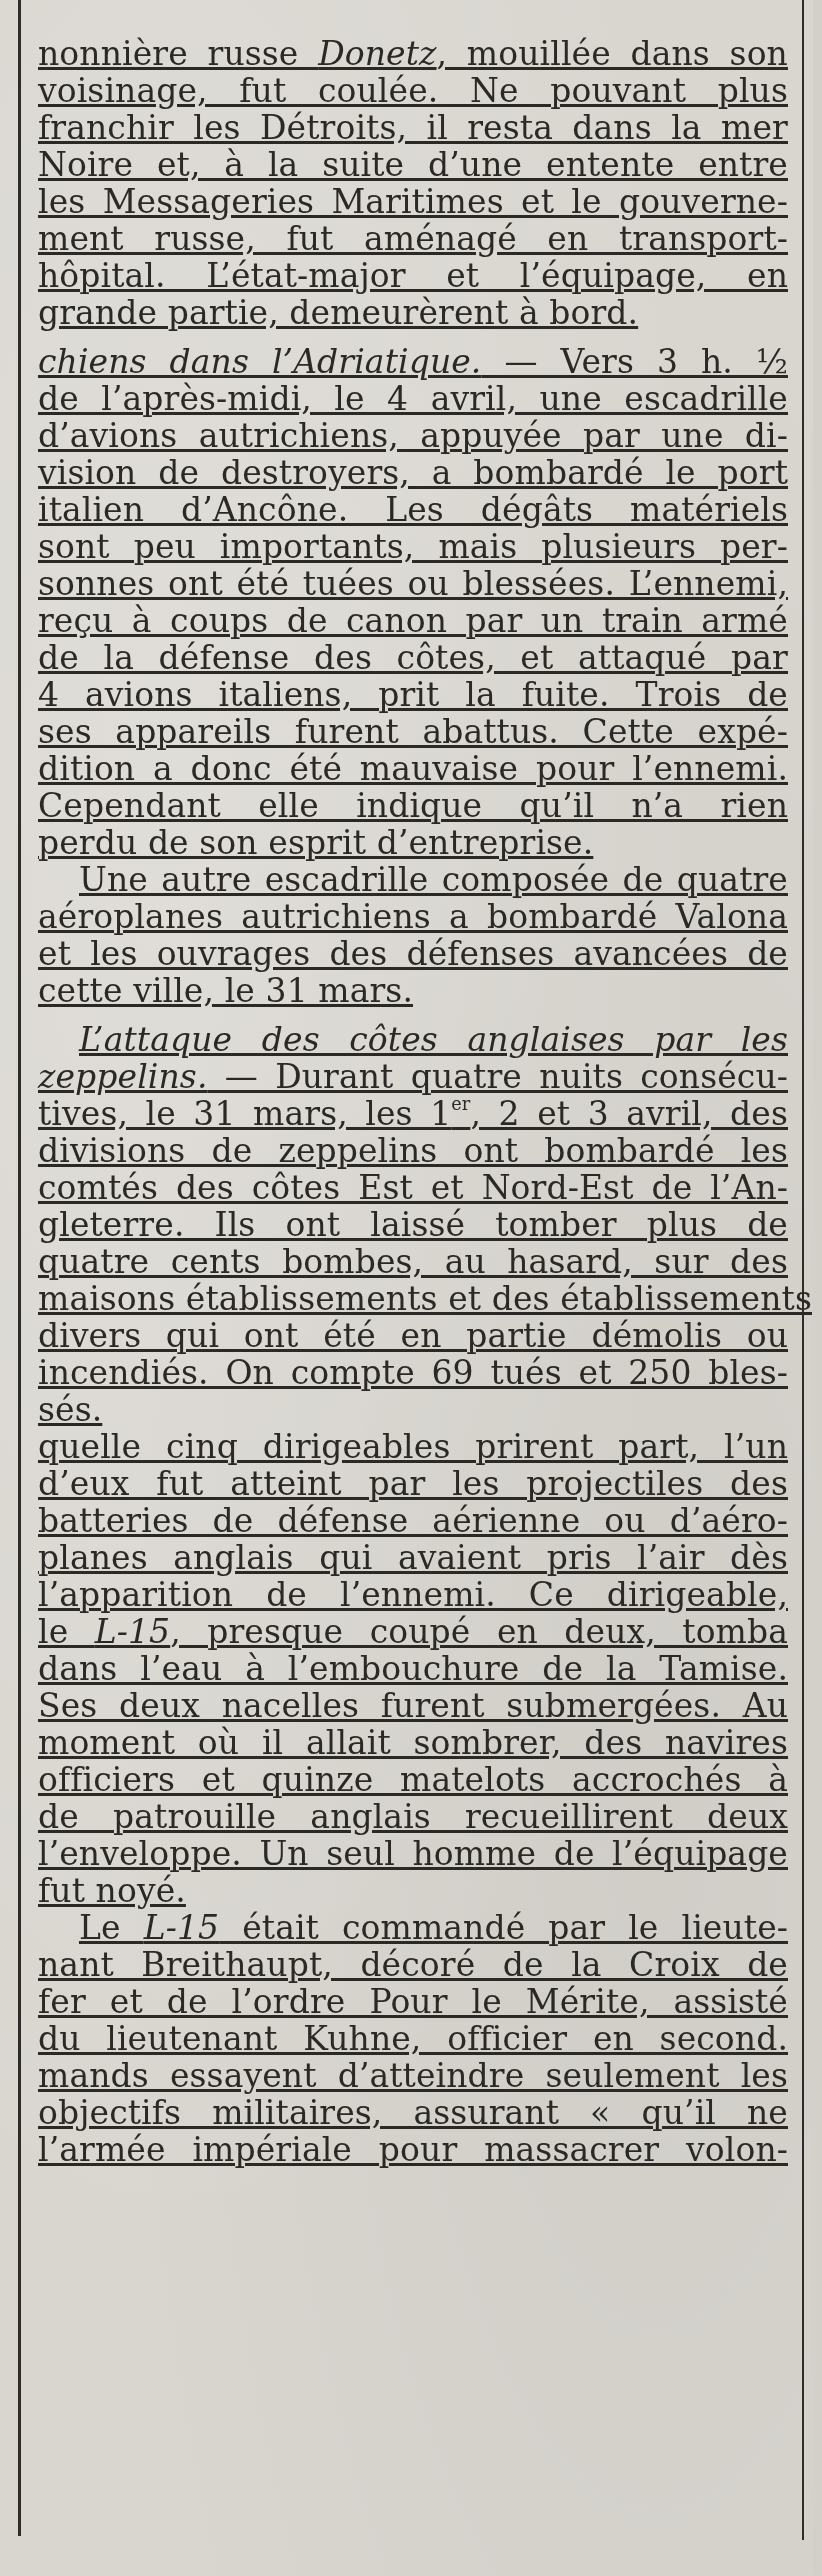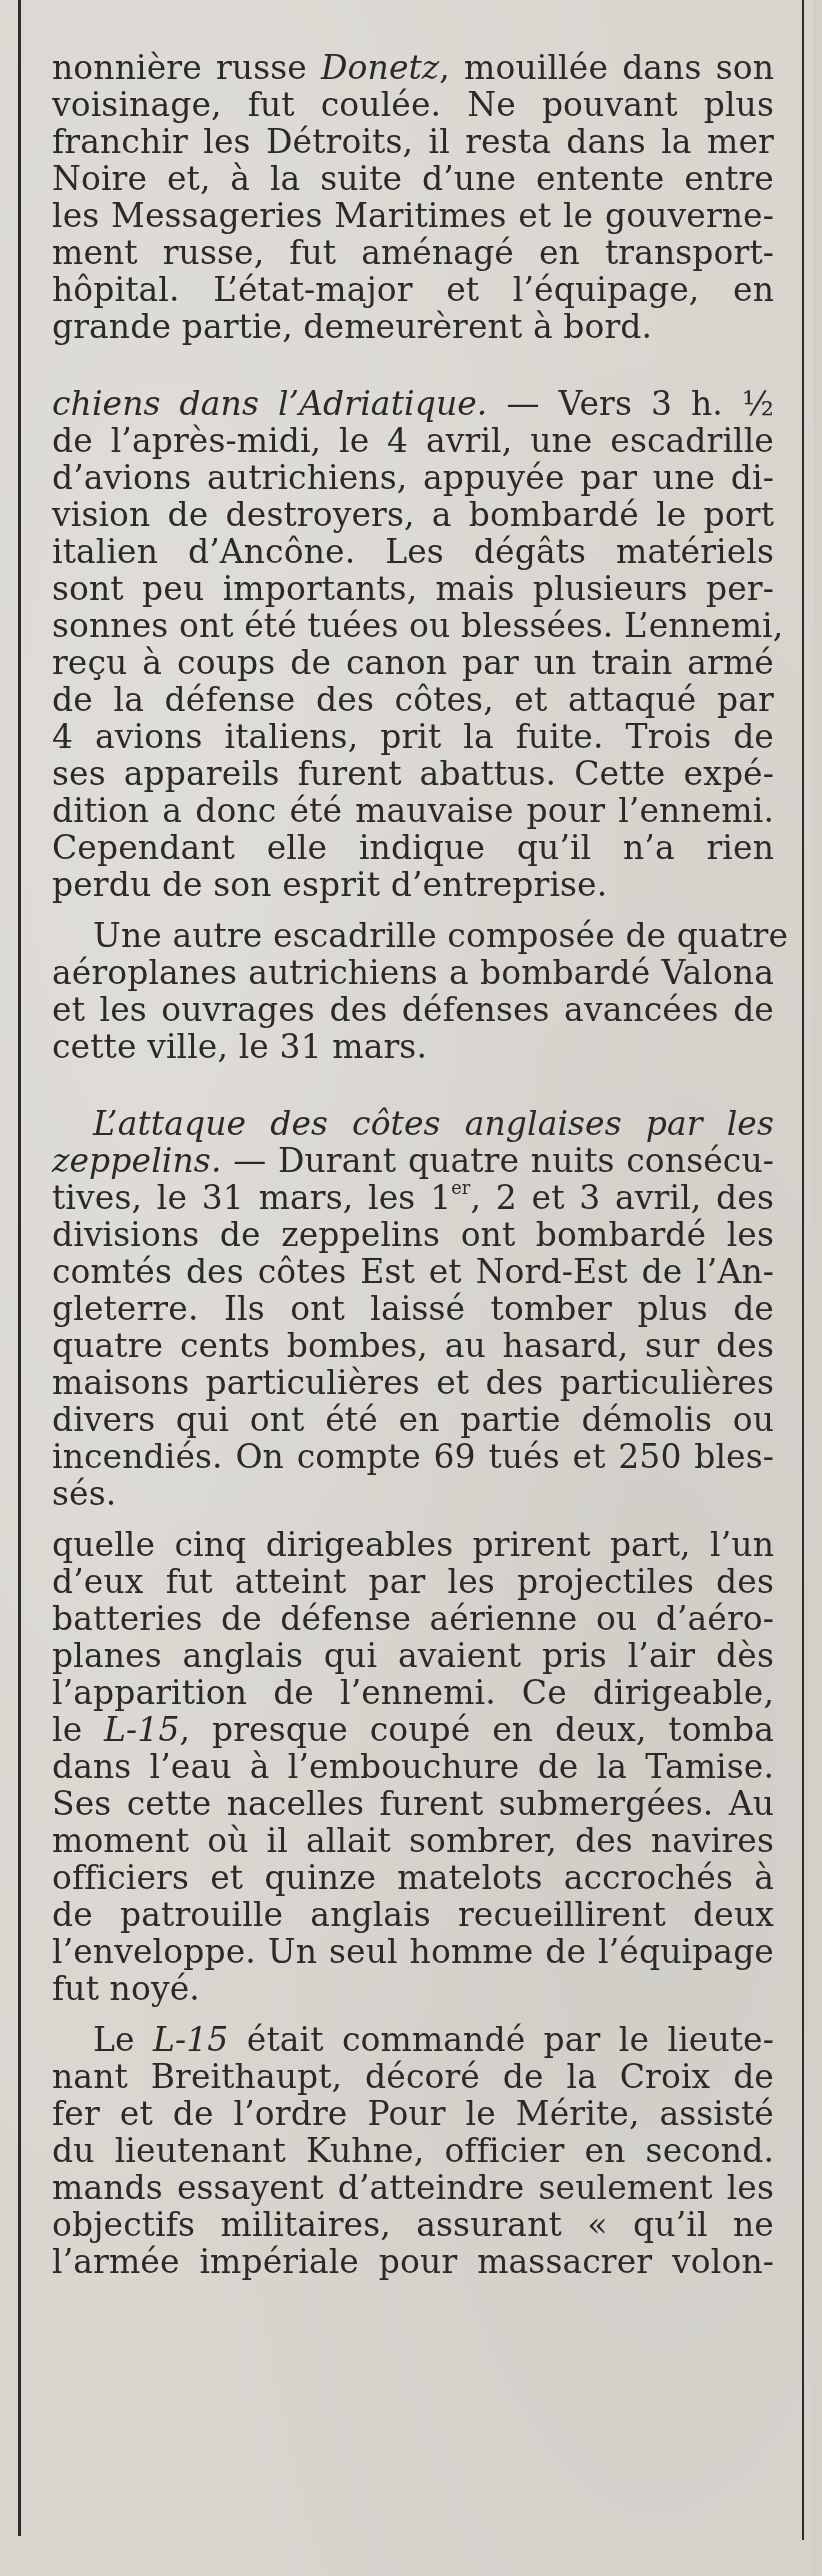--- a/index.html
+++ b/index.html
@@ -21,21 +21,21 @@
     position: absolute; left: 802px; top: 0; width: 2.2px; height: 2540px;
     background: #2e2c29;
   }
   .edge-right {
     position: absolute; left: 813px; top: 0; width: 8.8px; height: 2576px;
     background: #d3d0ca;
   }
   .column {
     position: absolute; left: 38px; top: 35px; width: 750px;
   }
-  .para { margin: 14px; }
+  .para { margin: 0; text-decoration: underline; }
   .line {
     display: block;
     height: 37px;
     line-height: 37px;
     font-size: 33px;
     letter-spacing: 0.1px;
     white-space: nowrap;
     text-align: justify;
     text-align-last: justify;
     transform-origin: left center;
@@ -90,35 +90,35 @@
     </div>
     <div class="para-gap" style="height: 11.8px;"></div>
     <div class="para">
       <span class="line indent"><span class="it">L’attaque des côtes anglaises par les</span></span>
       <span class="line"><span class="it">zeppelins.</span><span> — Durant quatre nuits consécu-</span></span>
       <span class="line"><span>tives, le 31 mars, les 1</span><sup>er</sup><span>, 2 et 3 avril, des</span></span>
       <span class="line"><span>divisions de zeppelins ont bombardé les</span></span>
       <span class="line"><span>comtés des côtes Est et Nord-Est de l’An-</span></span>
       <span class="line"><span>gleterre. Ils ont laissé tomber plus de</span></span>
       <span class="line"><span>quatre cents bombes, au hasard, sur des</span></span>
-      <span class="line"><span>maisons particulières et des particulières</span></span>
+      <span class="line"><span>maisons établissements et des établissements</span></span>
       <span class="line"><span>divers qui ont été en partie démolis ou</span></span>
       <span class="line"><span>incendiés. On compte 69 tués et 250 bles-</span></span>
       <span class="line last"><span>sés.</span></span>
     </div>
     <div class="para-gap" style="height: 0px;"></div>
     <div class="para">
       <span class="line"><span>quelle cinq dirigeables prirent part, l’un</span></span>
       <span class="line"><span>d’eux fut atteint par les projectiles des</span></span>
       <span class="line"><span>batteries de défense aérienne ou d’aéro-</span></span>
       <span class="line"><span>planes anglais qui avaient pris l’air dès</span></span>
       <span class="line"><span>l’apparition de l’ennemi. Ce dirigeable,</span></span>
       <span class="line"><span>le </span><span class="it">L-15</span><span>, presque coupé en deux, tomba</span></span>
       <span class="line"><span>dans l’eau à l’embouchure de la Tamise.</span></span>
-      <span class="line"><span>Ses cette nacelles furent submergées. Au</span></span>
+      <span class="line"><span>Ses deux nacelles furent submergées. Au</span></span>
       <span class="line"><span>moment où il allait sombrer, des navires</span></span>
       <span class="line"><span>officiers et quinze matelots accrochés à</span></span>
       <span class="line"><span>de patrouille anglais recueillirent deux</span></span>
       <span class="line"><span>l’enveloppe. Un seul homme de l’équipage</span></span>
       <span class="line last"><span>fut noyé.</span></span>
     </div>
     <div class="para-gap" style="height: 0px;"></div>
     <div class="para">
       <span class="line indent"><span>Le </span><span class="it">L-15</span><span> était commandé par le lieute-</span></span>
       <span class="line"><span>nant Breithaupt, décoré de la Croix de</span></span>

